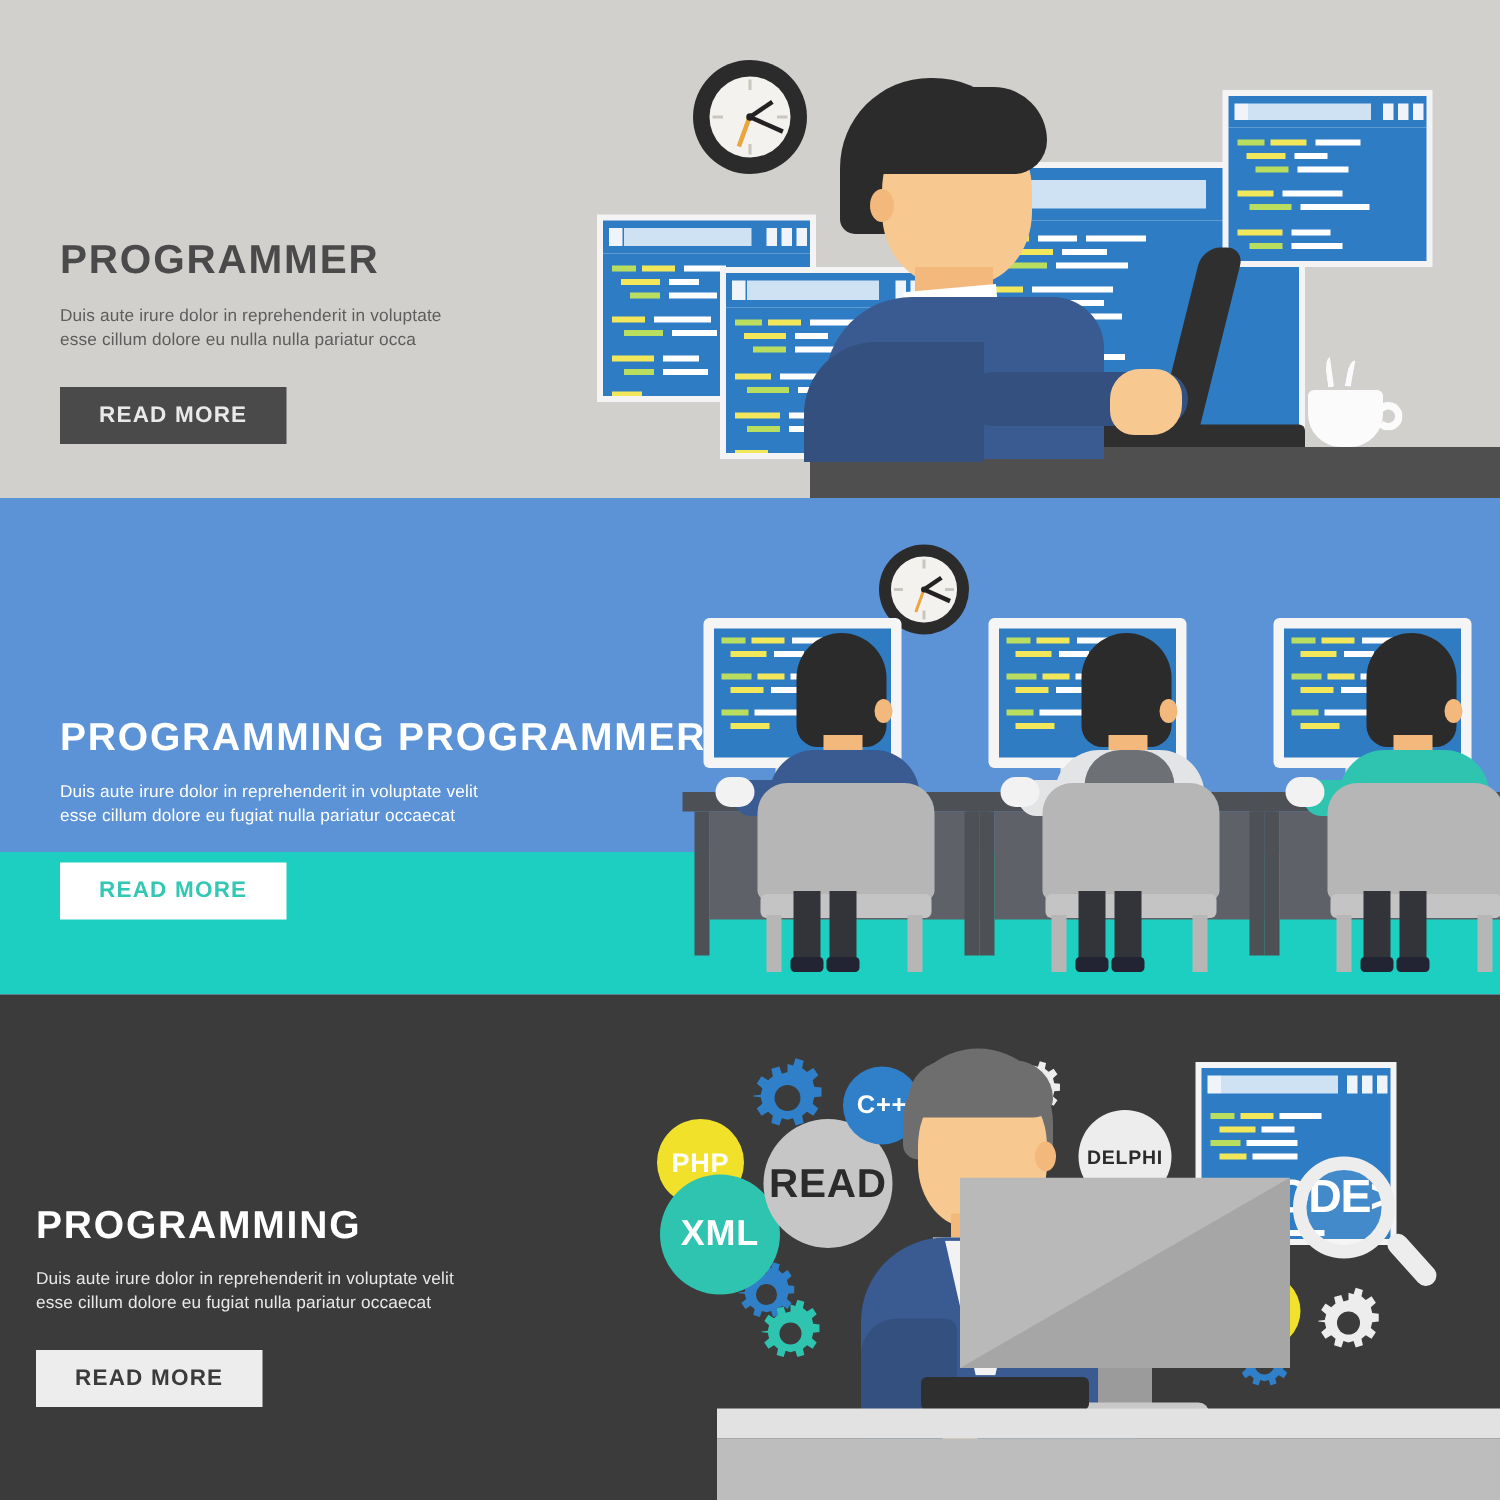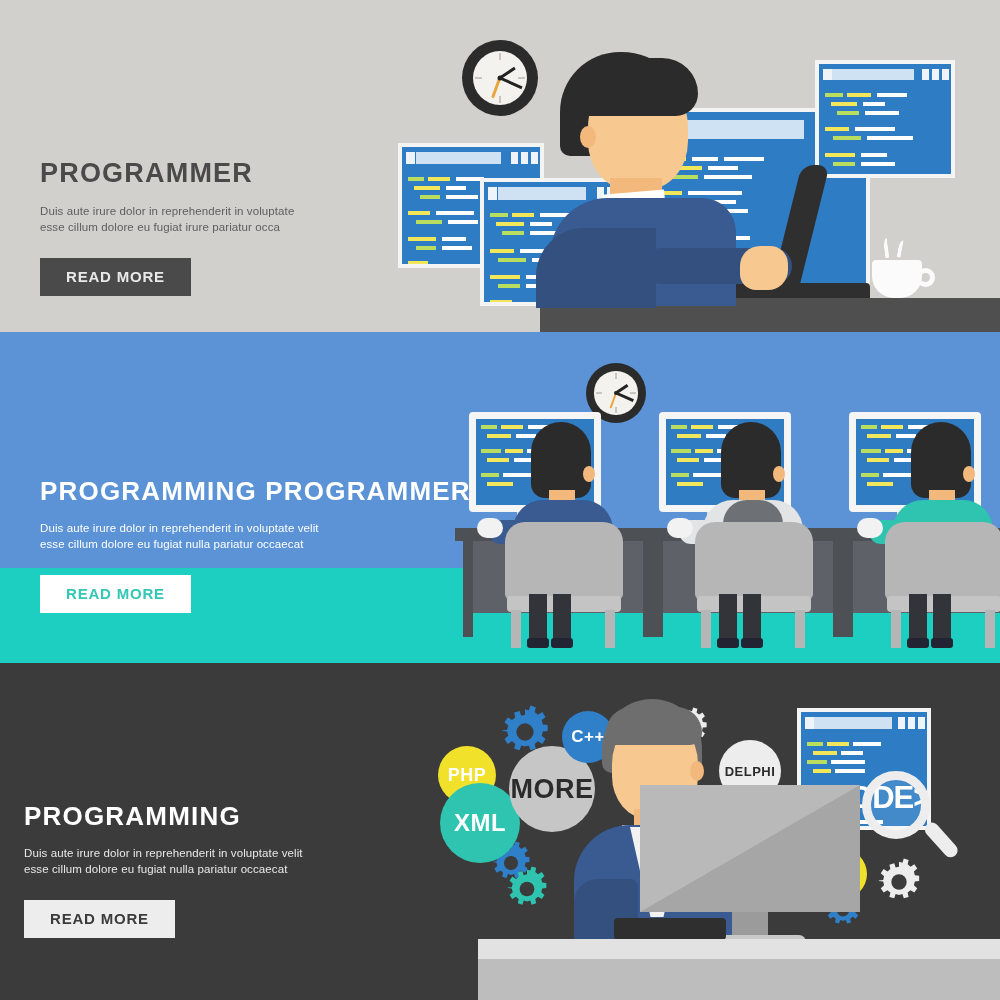--- a/index.html
+++ b/index.html
@@ -452,21 +452,21 @@
       <circle cx="50" cy="50" r="16" fill="#3b3b3b"></circle>
     </svg>
 
     <div class="bubble" style="left:438px; top:746px; width:58px; height:58px; background:#f2e12a; color:#ffffff; font-size:18px; top:83px;">
       <span>PHP</span>
     </div>
     <div class="bubble" style="left:440px; top:120px; width:80px; height:80px; background:#2ec4b0; color:#ffffff; font-size:24px;">
       <span>XML</span>
     </div>
     <div class="bubble" style="left:509px; top:83px; width:86px; height:86px; background:#c6c6c6; color:#2b2b2b; font-size:27px;">
-      <span>MORE</span>
+      <span>READ</span>
     </div>
     <div class="bubble" style="left:562px; top:48px; width:52px; height:52px; background:#2f80c9; color:#ffffff; font-size:17px;">
       <span>C++</span>
     </div>
     <div class="bubble" style="left:719px; top:740px; width:62px; height:62px; background:#ededed; color:#2b2b2b; font-size:13px; top:77px;">
       <span>DELPHI</span>
     </div>
     <div class="bubble" style="left:817px; top:186px; width:50px; height:50px; background:#f2e12a; color:#2b2b2b; font-size:15px;">
       <span>CMS</span>
     </div>
@@ -529,21 +529,21 @@
     <div class="art" style="left:614px; top:255px; width:112px; height:22px; background:#2f2f2f; border-radius:4px; z-index:20;"></div>
 
     <div class="art" style="left:478px; top:276px; width:522px; height:20px; background:#e2e2e2; z-index:22;"></div>
     <div class="art" style="left:478px; top:296px; width:522px; height:41px; background:#bdbdbd; z-index:22;"></div>
   </section>
 
   <div class="copy" id="copy-1">
     <div class="title" id="title-1">PROGRAMMER</div>
     <div class="desc" id="desc-1">
       <div>Duis aute irure dolor in reprehenderit in voluptate</div>
-      <div>esse cillum dolore eu fugiat irure pariatur occa</div>
+      <div>esse cillum dolore eu nulla nulla pariatur occa</div>
     </div>
     <button class="readmore" id="btn-1">READ MORE</button>
   </div>
 
   <div class="copy" id="copy-2">
     <div class="title" id="title-2">PROGRAMMING PROGRAMMER</div>
     <div class="desc" id="desc-2">
       <div>Duis aute irure dolor in reprehenderit in voluptate velit</div>
       <div>esse cillum dolore eu fugiat nulla pariatur occaecat</div>
     </div>

